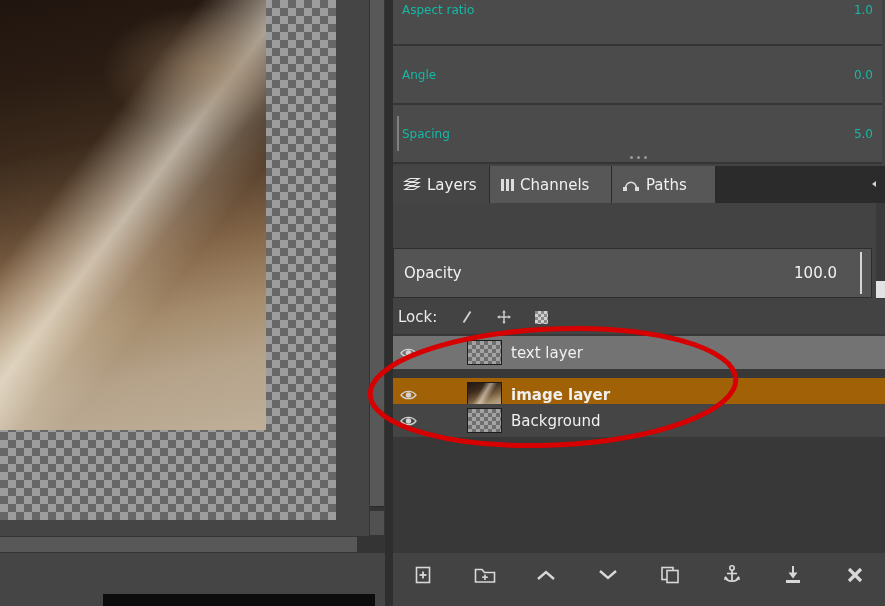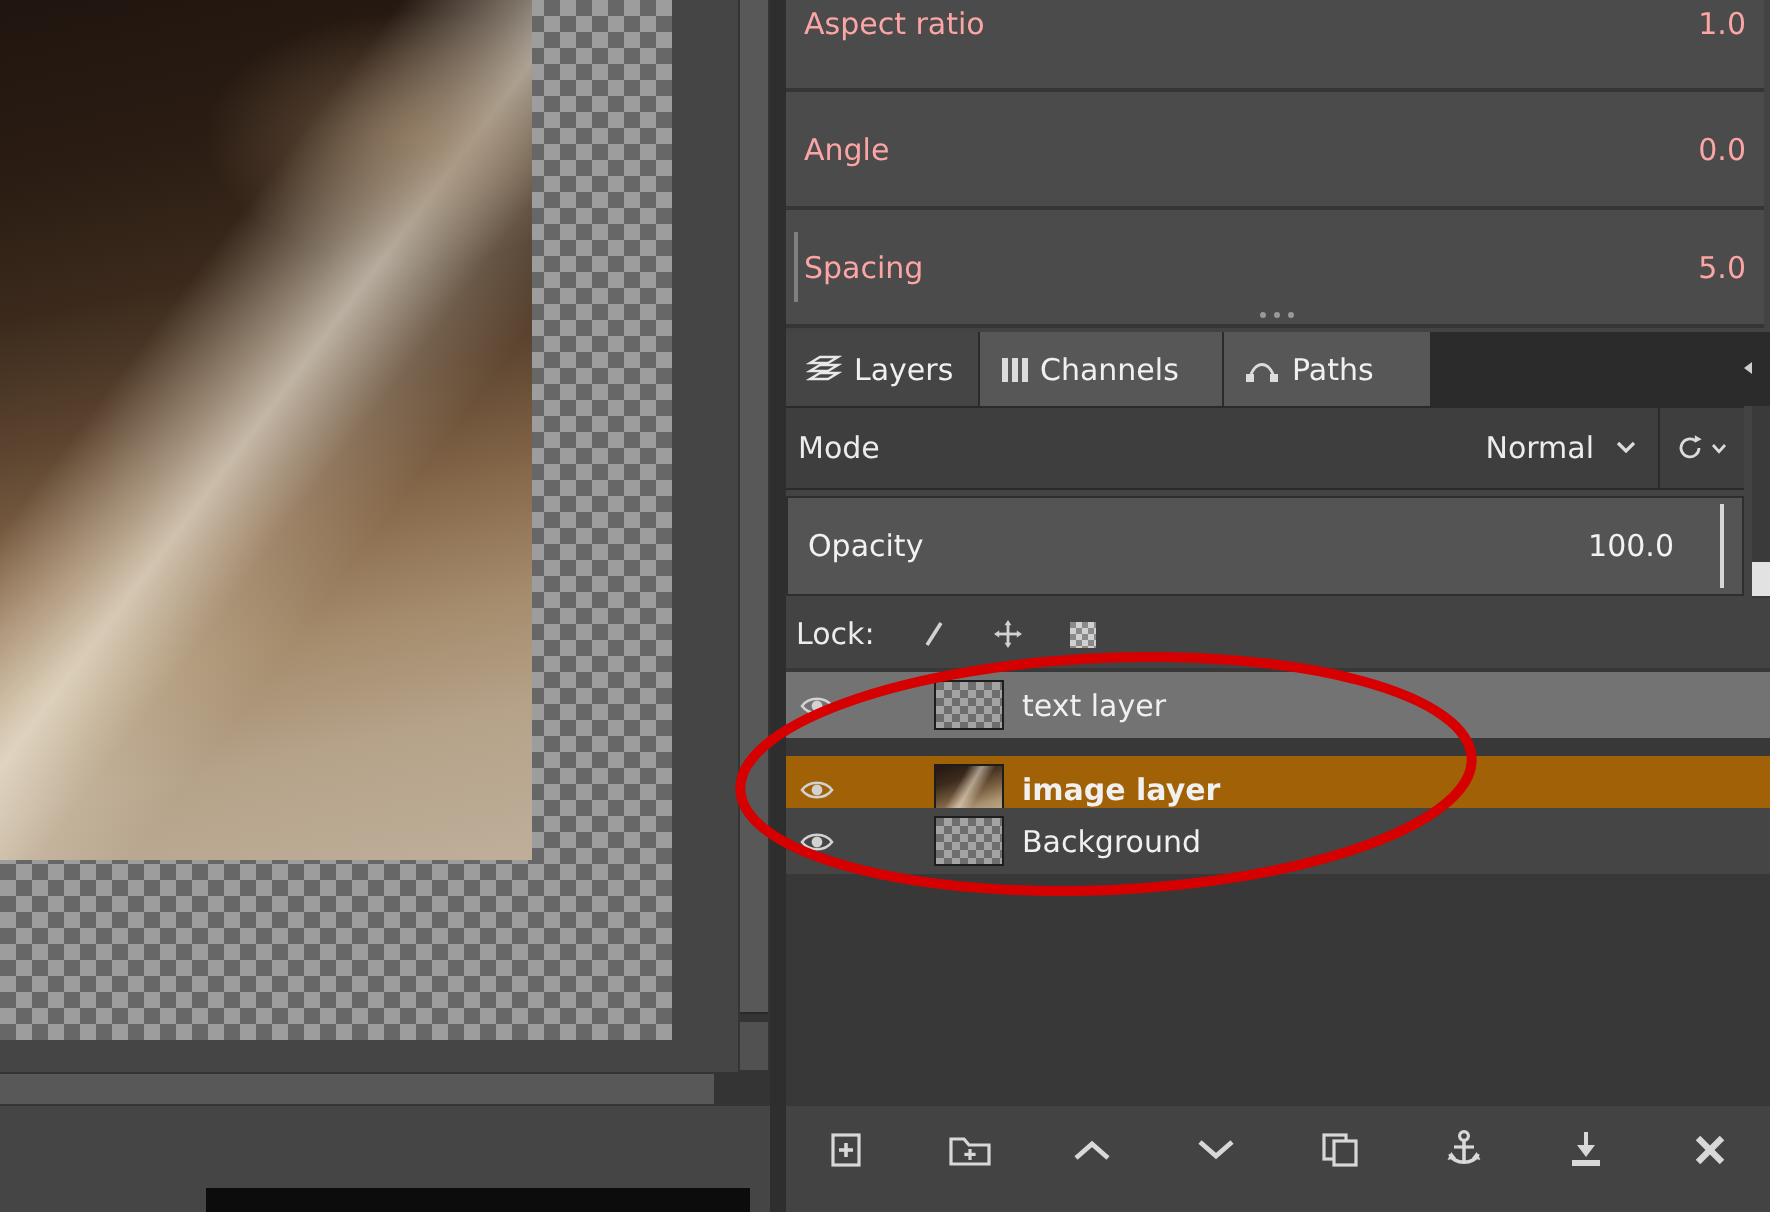--- a/index.html
+++ b/index.html
@@ -22,21 +22,21 @@
   .vbtn{position:absolute;left:1px;top:511px;width:14px;height:24px;background:#515151;}
   .hscroll{left:0;top:536px;width:369px;height:17px;background:#343434;}
   .hthumb{position:absolute;left:0;top:1px;width:357px;height:15px;background:#585858;}
   .blackstrip{left:103px;top:594px;width:272px;height:12px;background:#0c0c0c;}
   .divider{left:385px;top:0;width:8px;height:606px;background:#2e2e2e;}
 
   
   .panel{left:393px;top:0;width:492px;height:606px;background:#434343;}
   .panel .abs{position:absolute;}
 
-  .slider-row{left:0;width:489px;background:#4b4b4b;color:#fca5a5;font-size:15px;
+  .slider-row{left:0;width:489px;background:#4b4b4b;color:#14b8a6;font-size:12px;
     display:flex;align-items:center;padding:0 9px;box-sizing:border-box;}
   .row-aspect{top:0;height:44px;align-items:flex-start;padding-top:3px;}
   .row-angle{top:46px;height:57px;}
   .row-spacing{top:105px;height:57px;}
   .slider-sep{left:0;width:489px;height:2px;background:#353535;}
   .sep1{top:44px;}.sep2{top:103px;}.sep3{top:162px;}
   .slider-label{flex:1;}
   .spacing-handle{left:4px;top:116px;width:2px;height:35px;background:#808080;}
 
   .dots-handle{left:216px;top:152px;width:58px;height:10px;display:flex;justify-content:center;gap:4px;align-items:center;}
@@ -183,43 +183,20 @@
       </div>
       <div class="abs tabmenu">
         <span class="icon">
           <svg width="8" height="8">
               <path d="M6 1 L2 4 L6 7 Z" fill="#cfcfcf"></path>
             </svg>
         </span>
       </div>
     </div>
 
-    <div class="abs mode-row">
-      <span>Mode</span>
-      <span class="mode-value">Normal</span>
-      <span class="mode-chevron icon">
-        <svg width="12" height="8">
-            <path d="M2 1.5 L6 5.5 L10 1.5" fill="none" stroke="#dcdcdc" stroke-width="1.6"></path>
-          </svg>
-      </span>
-      <span class="mode-vsep"></span>
-      <span class="mode-reset-btn">
-        <span class="icon">
-          <svg width="14" height="14">
-              <path d="M11.5 7 a4.5 4.5 0 1 1 -1.6 -3.5" fill="none" stroke="#dcdcdc" stroke-width="1.4"></path>
-              <path d="M9.4 0.6 L9.4 4.4 L12.8 2.6 Z" fill="#dcdcdc"></path>
-            </svg>
-        </span>
-        <span class="icon">
-          <svg width="9" height="7">
-              <path d="M1.5 1.5 L4.5 4.8 L7.5 1.5" fill="none" stroke="#dcdcdc" stroke-width="1.4"></path>
-            </svg>
-        </span>
-      </span>
-    </div>
 
     <div class="abs opacity-row">
       <span class="opacity-label">Opacity</span>
       <span class="opacity-value">100.0</span>
       <span class="opacity-handle"></span>
     </div>
 
     <div class="abs side-scroll">
       <div class="side-thumb"></div>
     </div>

